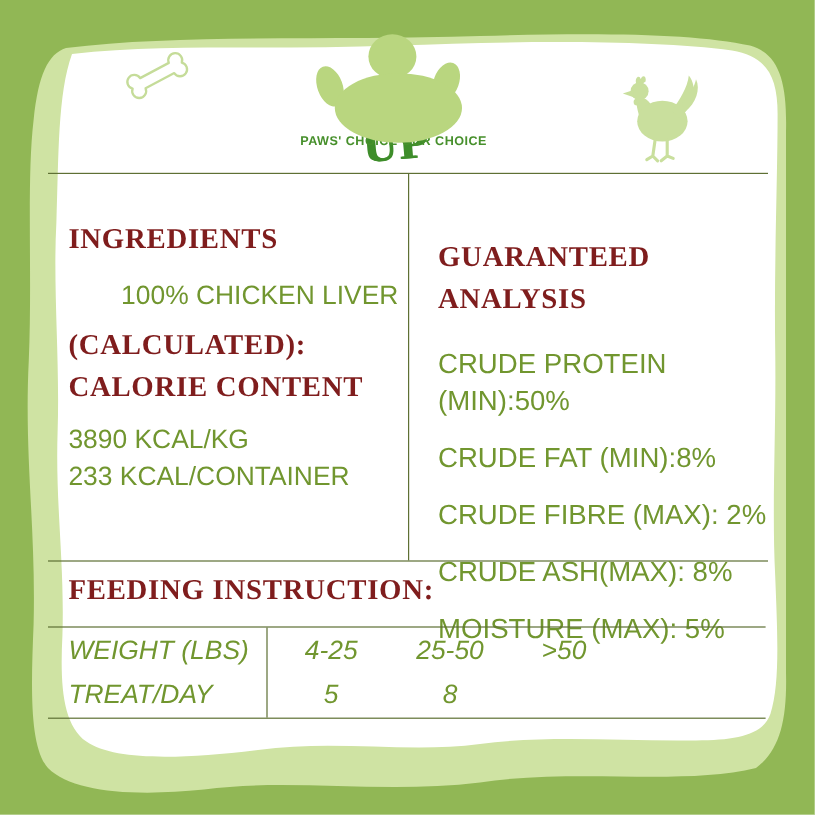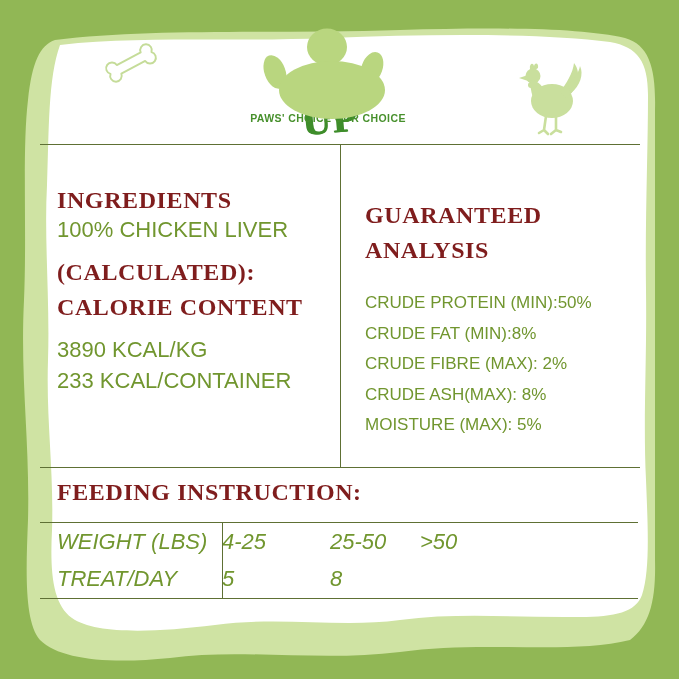--- a/index.html
+++ b/index.html
@@ -24,36 +24,36 @@
   .rule-h{position:absolute;height:0;border-top:1.6px solid #5e7034;}
   .rule-v{position:absolute;width:0;border-left:1.6px solid #5e7034;}
 
   
   .heading{font-family:Liberation Serif, serif;font-weight:bold;color:#7f1d1d;
            font-size:24px;line-height:28px;letter-spacing:0.6px;}
   .heading.two{line-height:35px;margin-top:12px;}
   .txt{color:#71962f;font-size:22px;line-height:26px;}
   .col-left{position:absolute;left:57px;top:186px;width:275px;}
   .col-right{position:absolute;left:365px;top:186px;width:285px;}
-  .mt-p1{margin-top:3px;}
+  .mt-p1{margin-top:19px;text-align:right;}
   .mt-h2{margin-top:30px;}
   .mt-v1{margin-top:12px;}
   .mt-v2{margin-top:5px;}
   .ga-items{margin-top:20px;}
-  .ga-items .txt{font-size:17px;line-height:30.5px;}
+  .ga-items .txt{font-size:23px;line-height:30.5px;margin-top:17px;}
 
   
   .feed-title{position:absolute;left:57px;top:478px;text-align:right;}
   .ftable{position:absolute;left:40px;top:522px;width:598px;height:75px;
           border-top:1.6px solid #5e7034;border-bottom:1.6px solid #5e7034;}
   .frow{display:grid;grid-template-columns:182px 108px 90px 100px 1fr;height:37.5px;align-items:center;}
   .fcell{color:#71962f;font-size:22px;font-style:italic;}
   .fcell.label{padding-left:17px;}
   .fline{position:absolute;left:182px;top:0;height:75px;width:0;border-left:1.6px solid #5e7034;}
-  .fcell.c{text-align:left;}
+  .fcell.c{text-align:center;}
 </style>
 </head>
 <body>
 
 <div class="canvas">
 
   <svg class="border-svg" width="679" height="679" viewBox="0 0 679 679">
     <rect x="0" y="0" width="679" height="679" fill="#91b755"></rect>
     <path fill="#cfe3a3" d="
       M55 40 C150 28 280 34 400 30 C500 27 580 28 625 38

